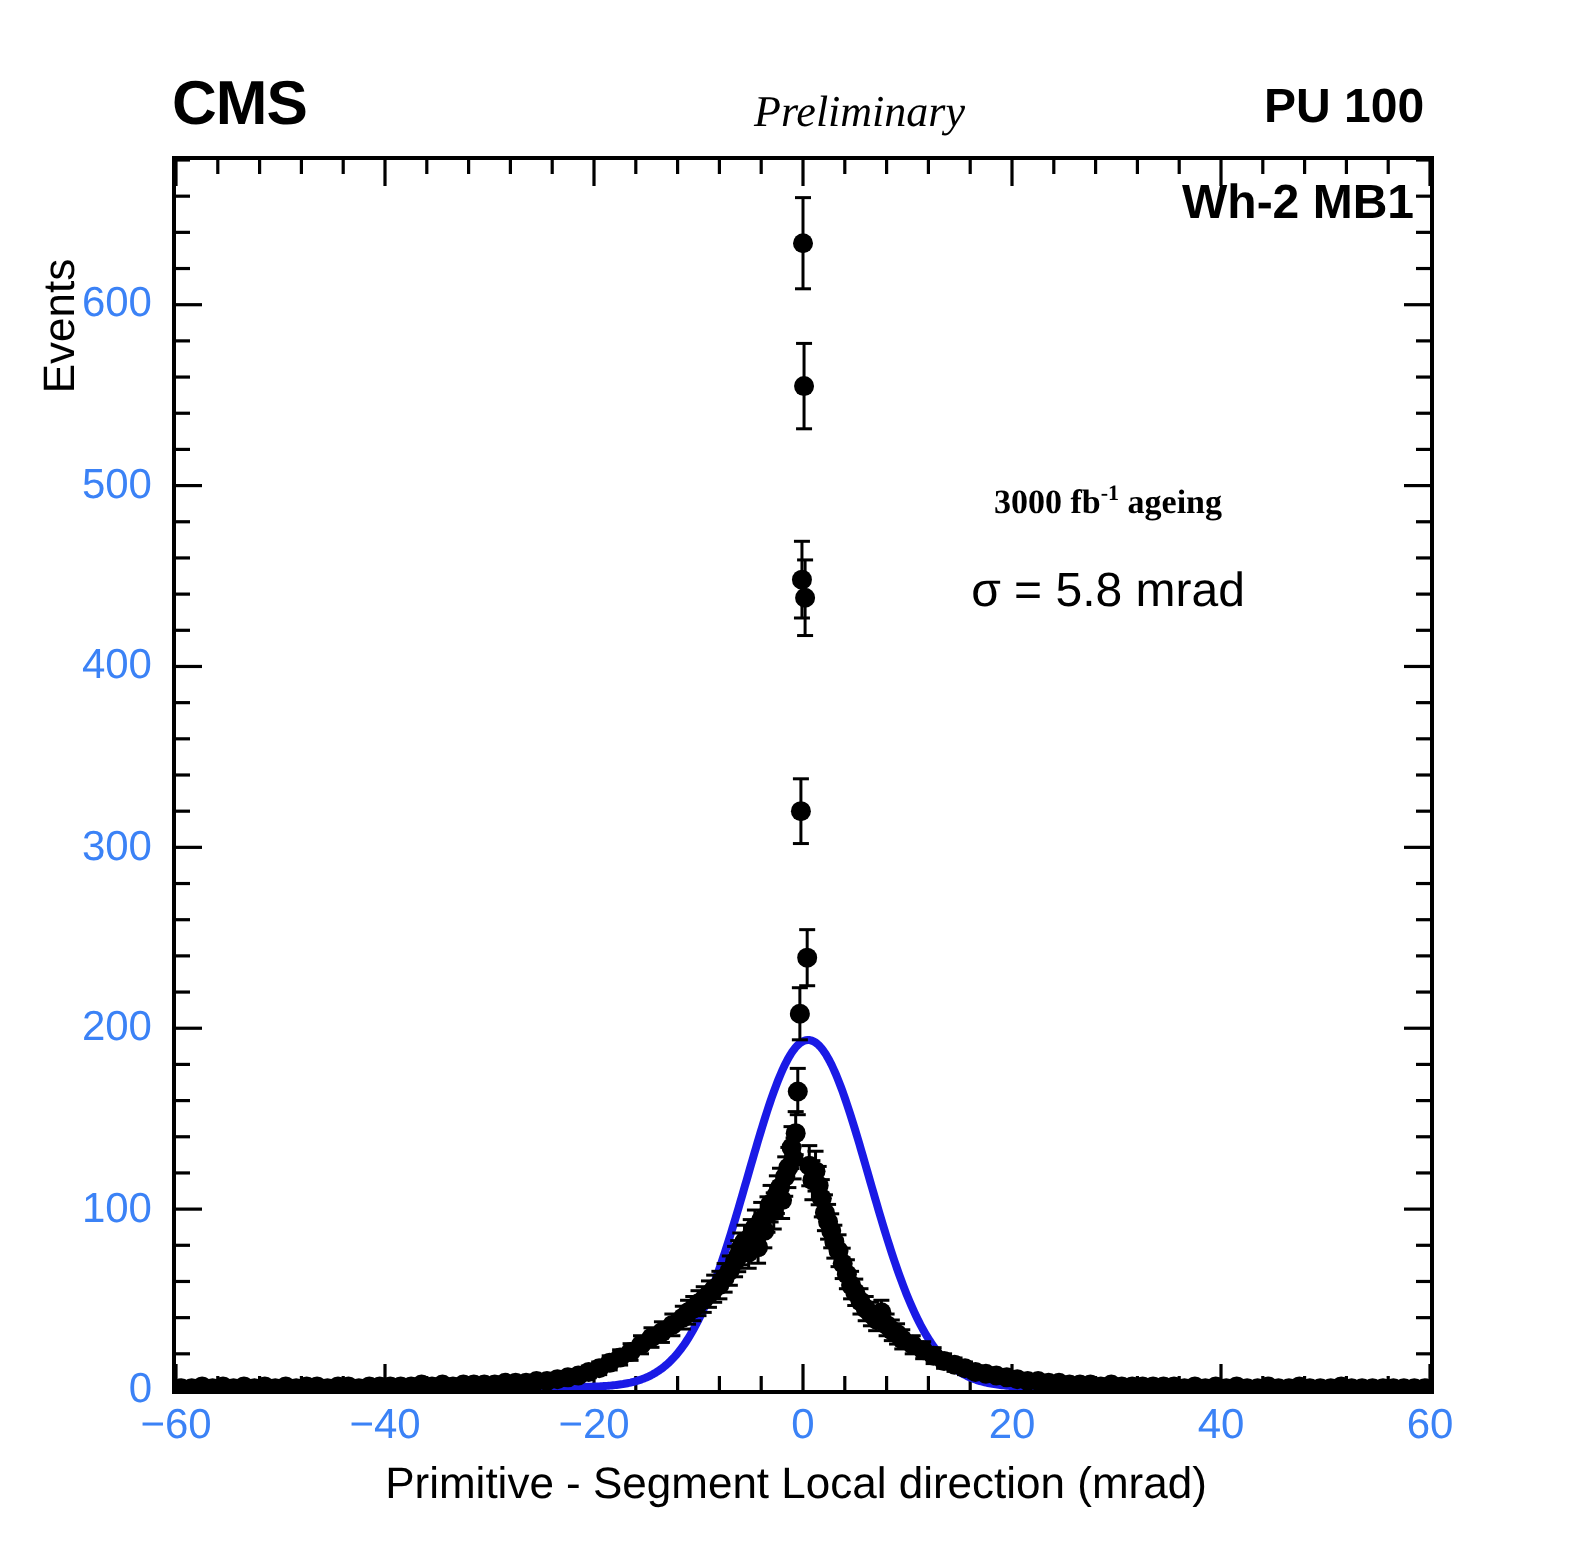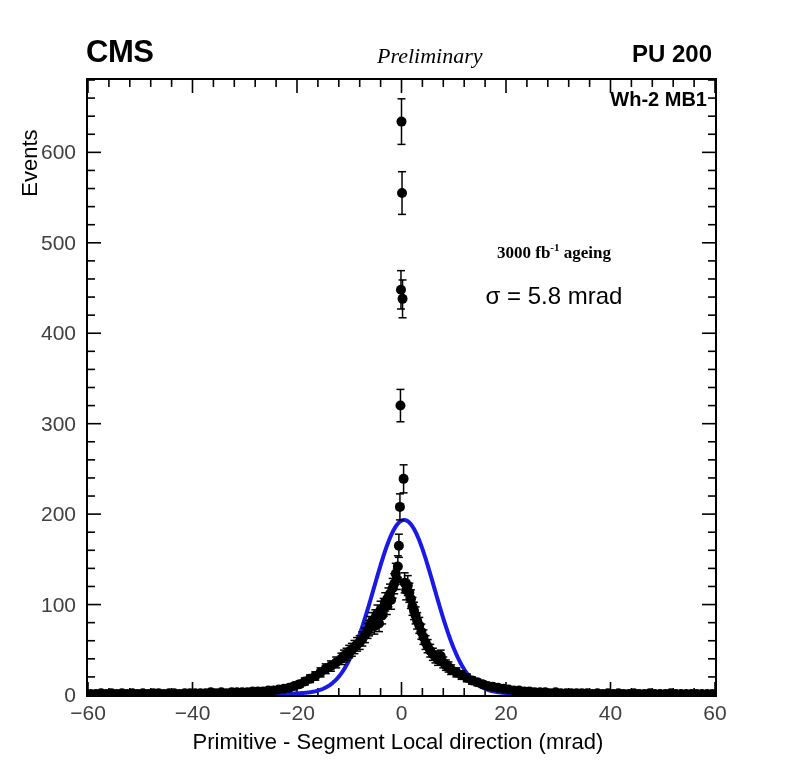--- a/index.html
+++ b/index.html
@@ -19,50 +19,50 @@
   .hdr-pu{position:absolute;left:632px;top:0px;font-size:24px;font-weight:bold;
           line-height:32px;}
 
   
   .frame{position:absolute;left:86px;top:78px;width:631px;height:619px;
          border:2px solid #000;box-sizing:border-box;background:#fff;}
 
   
   .lbl-wh{position:absolute;left:0;top:0;width:631px;text-align:right;
           padding-right:12px;padding-top:8px;box-sizing:border-box;
-          font-size:20px;font-weight:bold;padding-left:20px;}
+          font-size:24px;font-weight:bold;padding-left:20px;}
   .lbl-lumi{position:absolute;left:316px;top:161px;width:300px;text-align:center;
             font-family:"Liberation Serif","DejaVu Serif",serif;
             font-size:17px;font-weight:bold;}
   .lbl-lumi sup{font-size:11px;vertical-align:super;}
   .lbl-sigma{position:absolute;left:316px;top:202px;width:300px;text-align:center;
              font-size:24px;}
 
   
   .xtitle{position:absolute;left:0;top:729px;width:796px;text-align:center;
           font-size:22px;}
   .ytitle{position:absolute;left:-60px;top:150px;width:180px;text-align:center;
           font-size:22px;transform:rotate(-90deg);transform-origin:center center;}
 
   
-  .ticklbl{position:absolute;font-size:21px;color:#404040;white-space:nowrap;}
+  .ticklbl{position:absolute;font-size:21px;color:#3b82f6;white-space:nowrap;}
   .xticklbl{transform:translateX(-50%);}
   .yticklbl{transform:translateY(-50%);text-align:right;}
 
   svg{display:block;}
 </style>
 </head>
 <body>
 
 <div id="root">
 
   <div class="hdr">
     <span class="hdr-cms">CMS</span>
     <span class="hdr-prelim">Preliminary</span>
-    <span class="hdr-pu">PU 200</span>
+    <span class="hdr-pu">PU 100</span>
   </div>
 
   <div class="frame">
 
     <svg id="plot-svg" width="627" height="615" viewBox="0 0 627 615">
         <g stroke="#000" stroke-width="1.6" fill="none">
           <line x1="0" y1="615" x2="0" y2="602"></line>
           <line x1="0" y1="0" x2="0" y2="13"></line>
           <line x1="20.9" y1="615" x2="20.9" y2="608"></line>
           <line x1="20.9" y1="0" x2="20.9" y2="7"></line>

